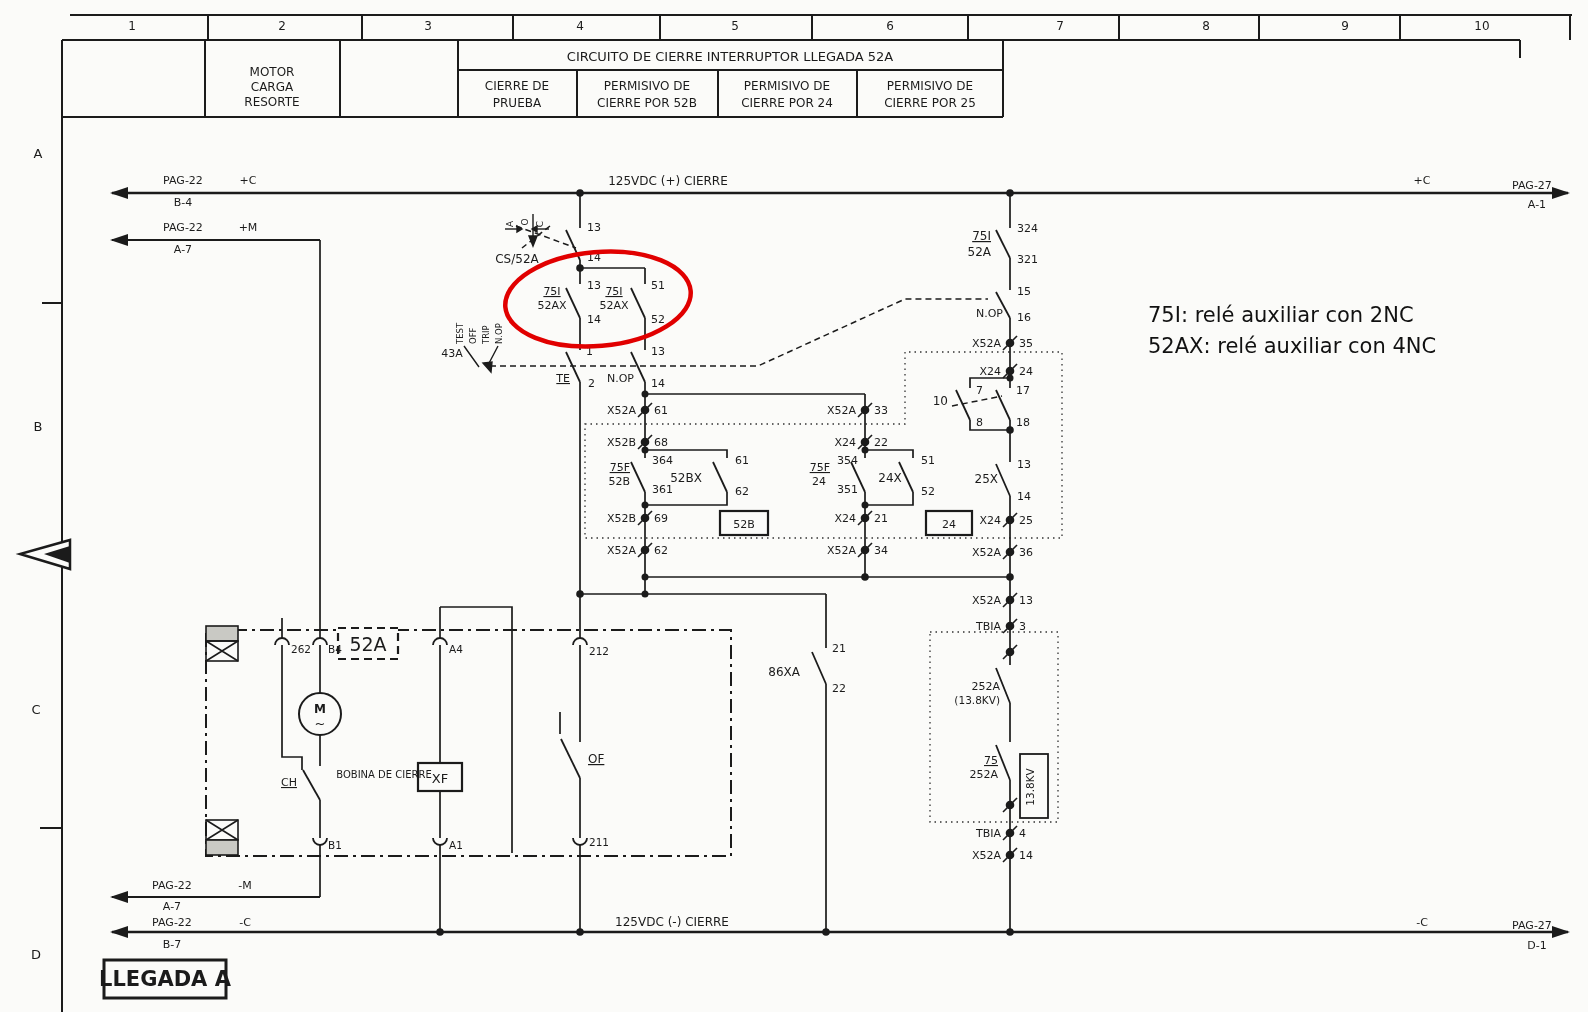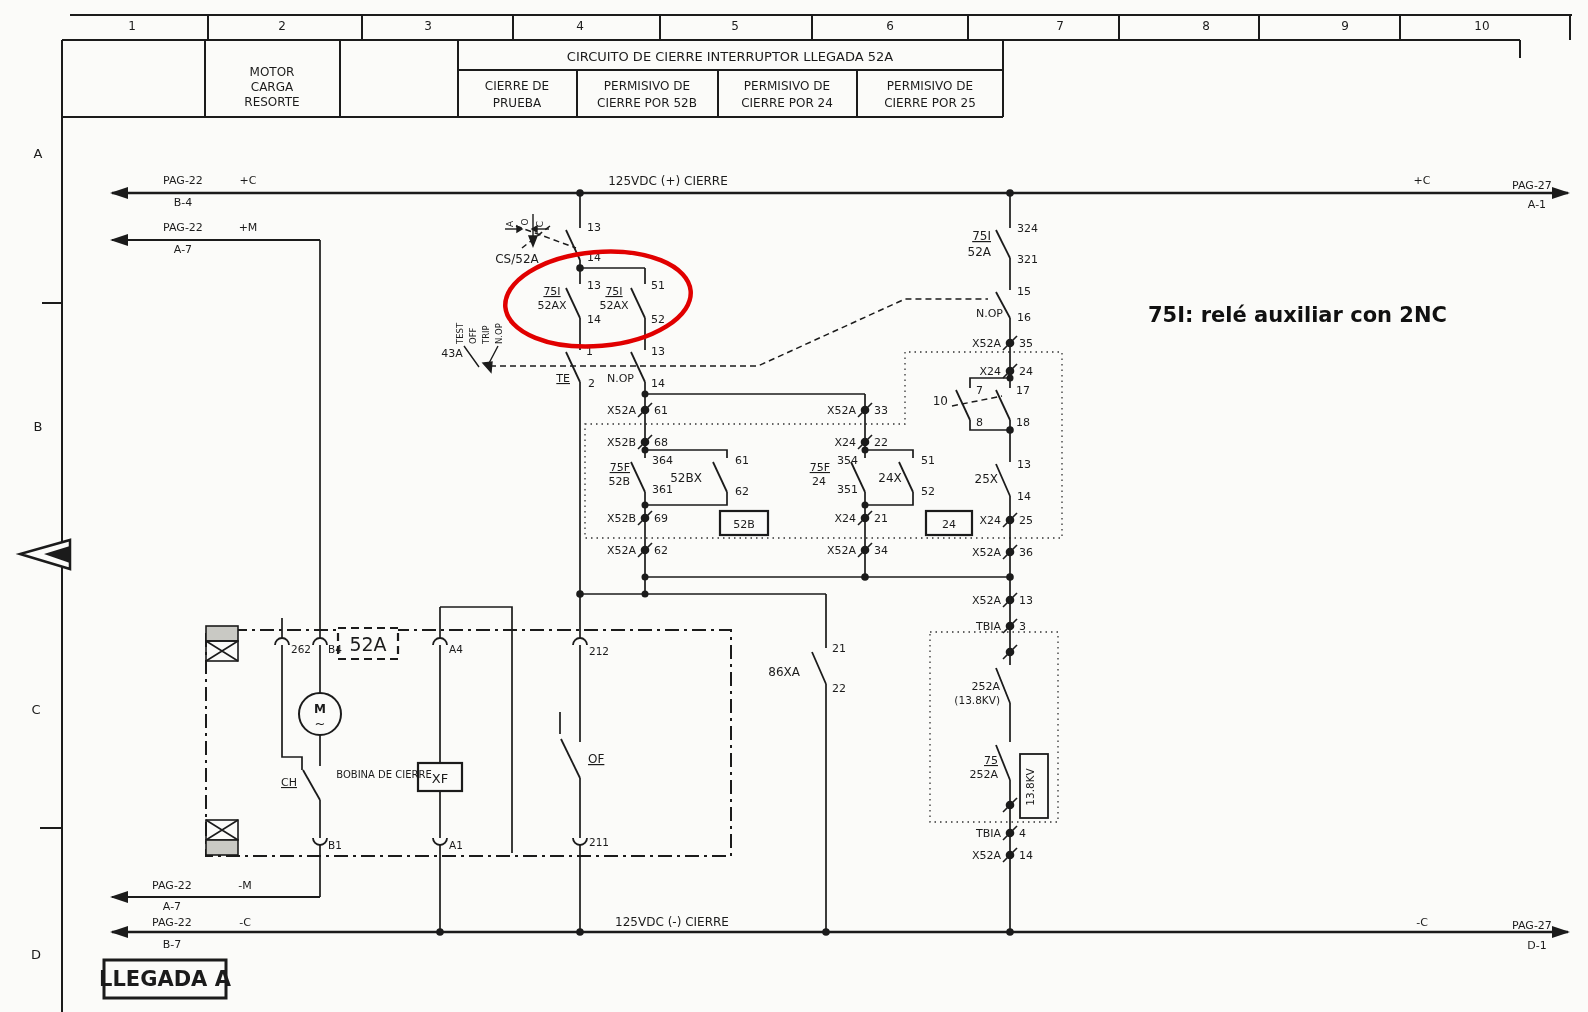--- a/index.html
+++ b/index.html
@@ -1,21 +1,21 @@
 <!DOCTYPE html>
 <html><head>
 <meta charset="utf-8">
 <title>CIRCUITO DE CIERRE INTERRUPTOR LLEGADA 52A</title>
 <style>
   html,body{margin:0;padding:0;background:#888;}
   .stage{position:relative;width:1588px;height:1012px;background:#fbfbf9;overflow:hidden;
          font-family:"DejaVu Sans",sans-serif;}
   svg{position:absolute;left:0;top:0;}
   svg text{fill:#1b1b1b;font-family:"DejaVu Sans",sans-serif;}
-  .annot{position:absolute;left:1148px;top:300px;color:#111;font-weight:bold;
+  .annot{position:absolute;left:1148px;top:300px;color:#111;font-weight:normal;
          font-size:21px;line-height:31px;font-family:"DejaVu Sans",sans-serif;}
 </style>
 </head>
 <body>
 
 <div class="stage">
 
 <svg id="schematic" width="1588" height="1012" viewBox="0 0 1588 1012">
 
   <g stroke="#1b1b1b" fill="none" stroke-width="2">
@@ -390,15 +390,16 @@
       <text x="1001" y="859" font-size="11" text-anchor="end">X52A</text>
       <text x="1019" y="859" font-size="11" text-anchor="start">14</text>
     </svg>
 
 <svg width="1588" height="1012" viewBox="0 0 1588 1012" style="pointer-events:none">
   <ellipse cx="598" cy="299" rx="93" ry="47" fill="none" stroke="#e10000" stroke-width="4.5" transform="rotate(-5 598 299)"></ellipse>
 </svg>
 
 <div class="annot">
   <div>75I: relé auxiliar con 2NC</div>
+  <div>52AX: relé auxiliar con 4NC</div>
 </div>
 
 </div>
 
 </body></html>

